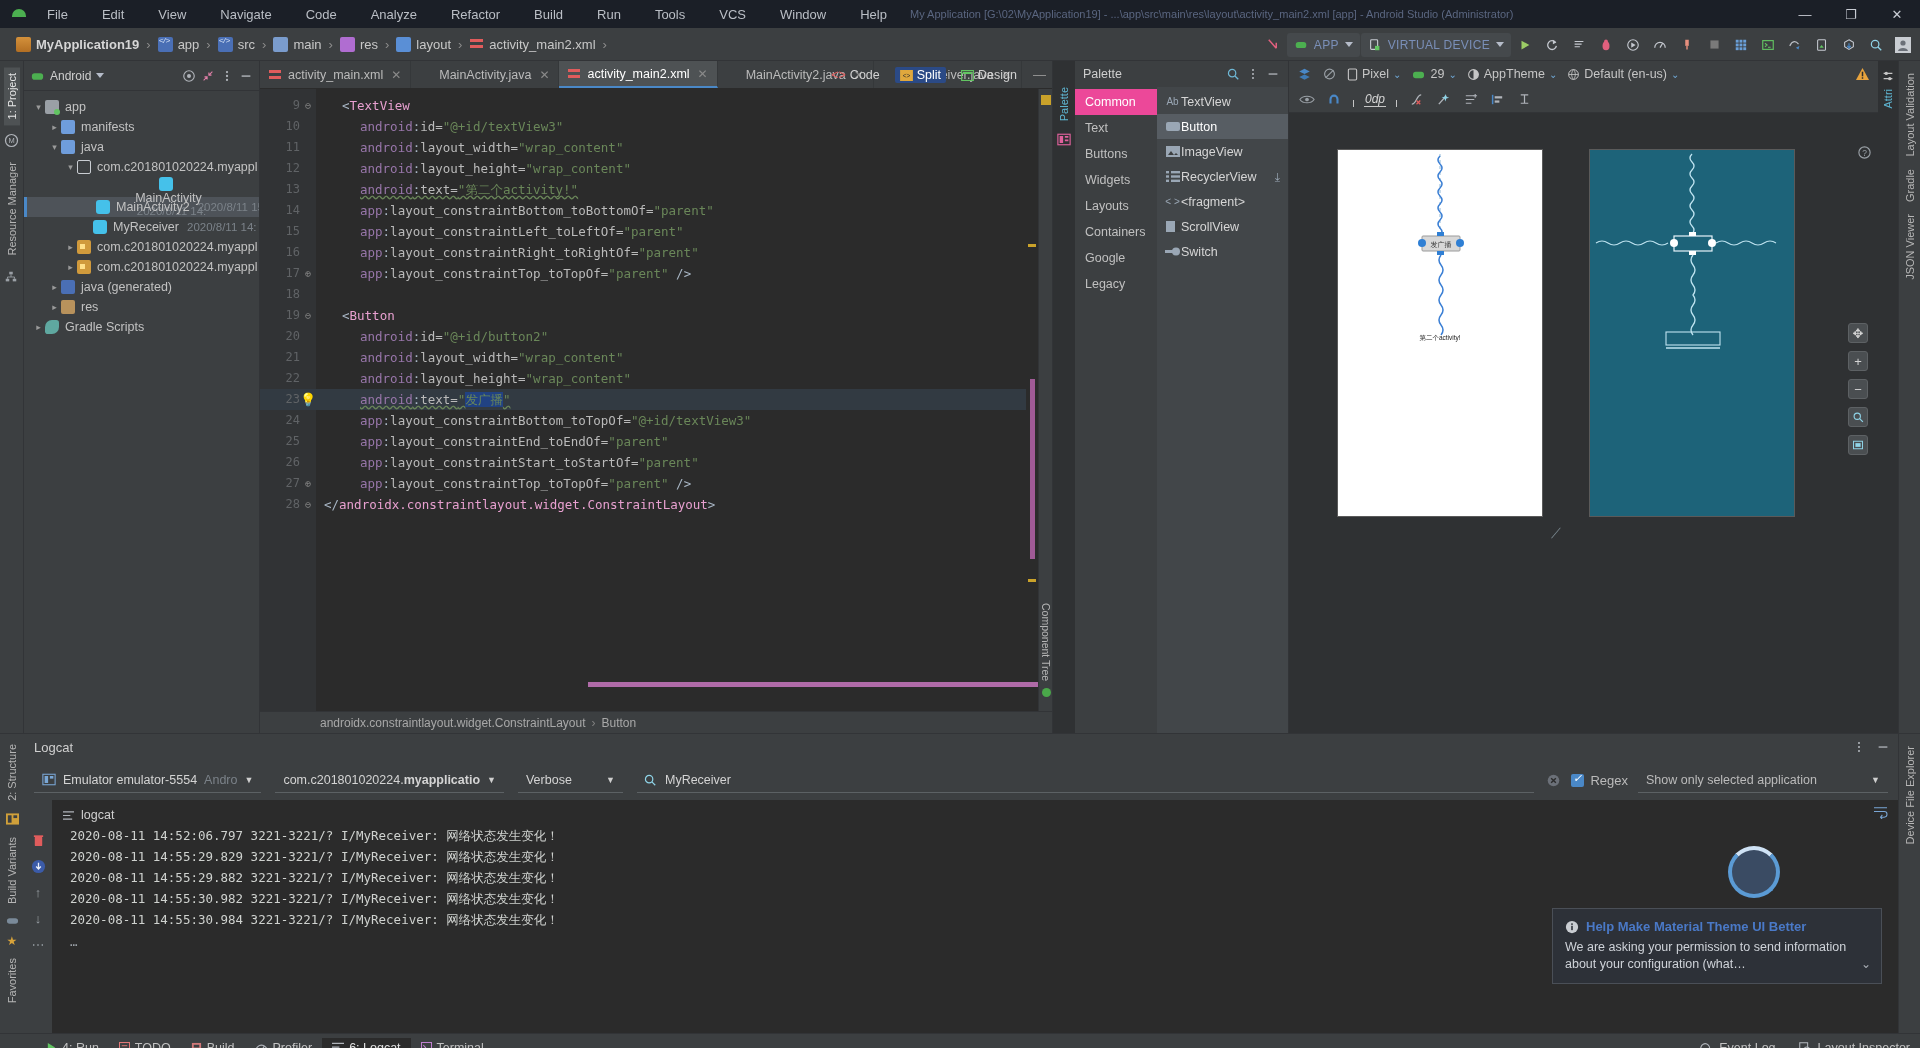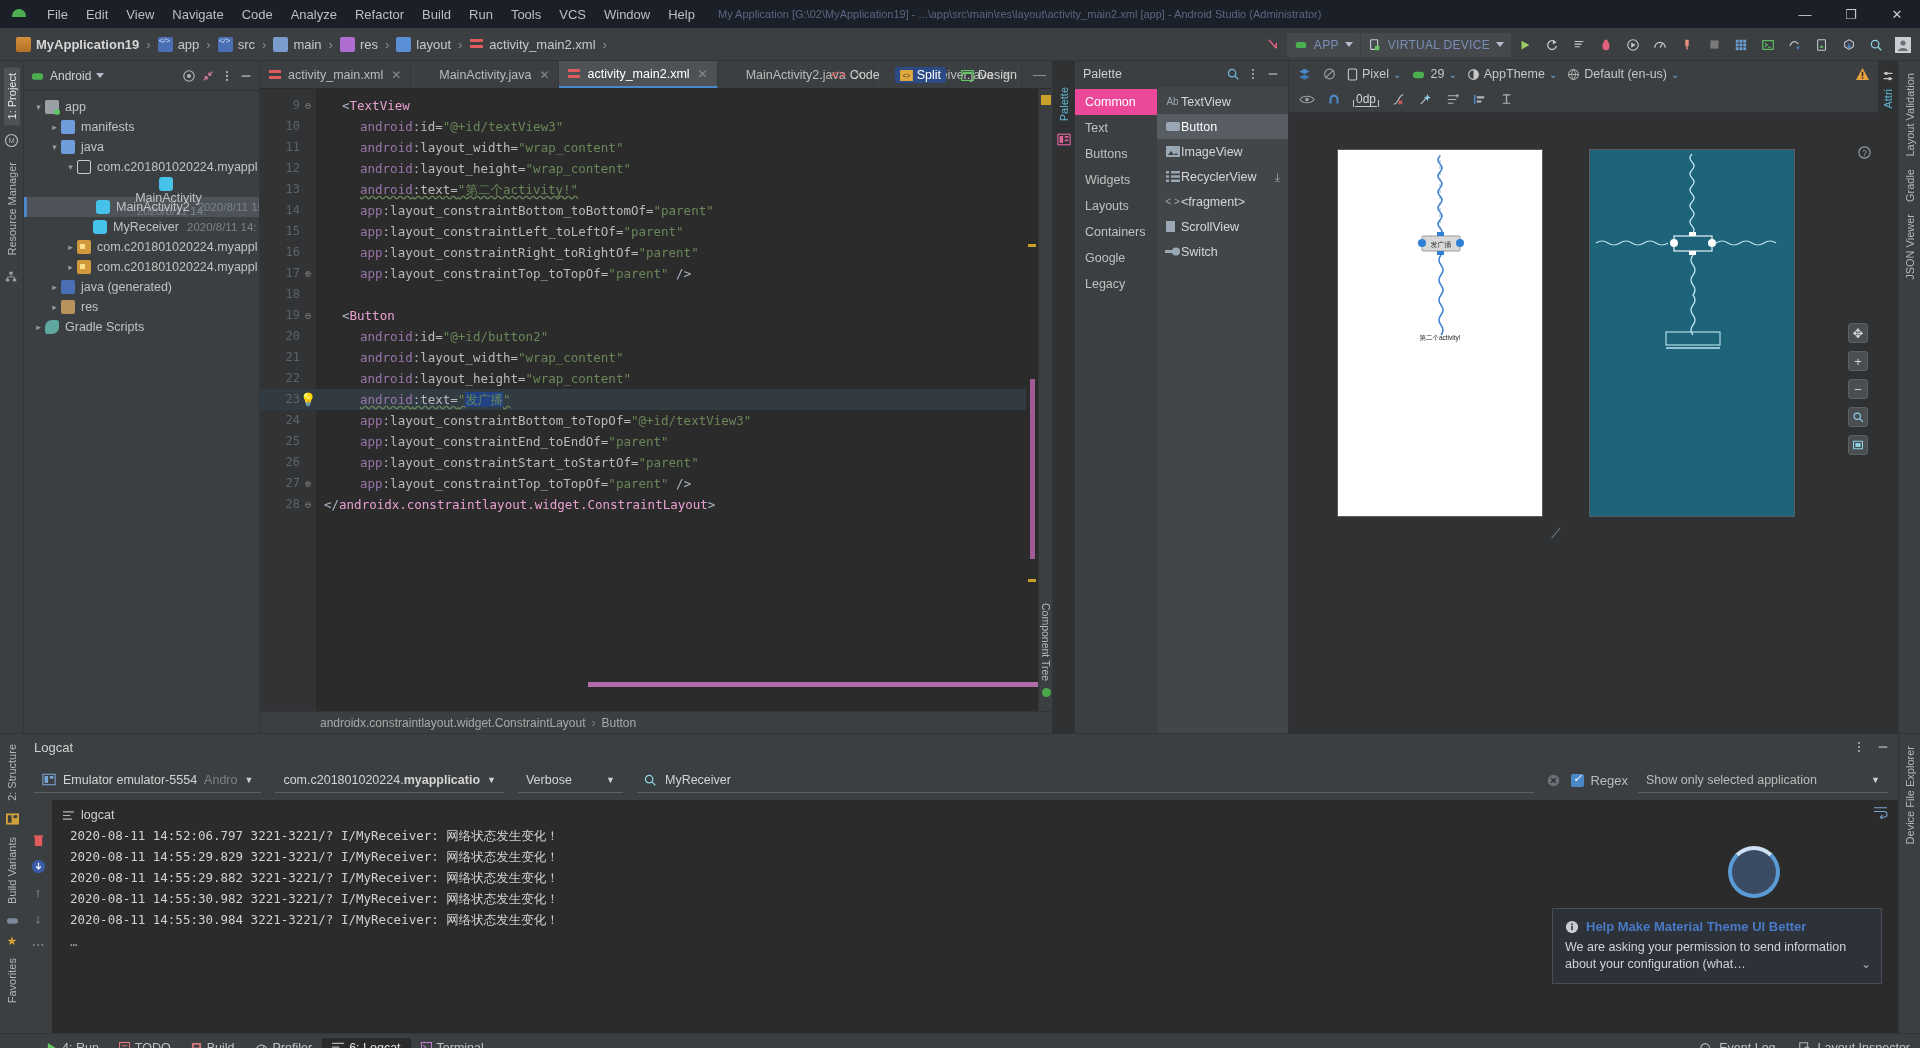--- a/index.html
+++ b/index.html
@@ -16,21 +16,21 @@
   
   .titlebar {
     height:28px; background:#1b1f27; display:flex; align-items:center;
     padding:0 6px; position:relative;
   }
   .andr-logo { width:20px; height:16px; margin:0 8px 0 4px; position:relative; }
   .andr-logo:before{
     content:""; position:absolute; left:2px; top:3px; width:14px; height:8px;
     border-radius:7px 7px 0 0; background:#4caf50;
   }
-  .menu { display:flex; gap:0px; align-items:center; }
+  .menu { display:flex; gap:16px; align-items:center; }
   .menu-item { padding:3px 9px; color:#bbbfc6; font-size:13px; white-space:nowrap; cursor:default;}
   .win-title { margin-left:14px; color:#5a6680; font-size:11px; white-space:nowrap; }
   .win-btns { position:absolute; right:0; top:0; height:28px; display:flex; }
   .win-btn { width:46px; height:28px; display:flex; align-items:center; justify-content:center; color:#c8ccd4; font-size:13px;}
 
   
   .navbar {
     height:33px; background:#3c3f41; display:flex; align-items:center;
     padding-left:12px; border-bottom:1px solid #323437; position:relative;
   }
@@ -759,21 +759,21 @@
           </div>
         </div>
         <div class="dt-row2">
           <svg width="16" height="13" viewBox="0 0 18 14">
               <path d="M1 7 C4 2 14 2 17 7 C14 12 4 12 1 7 Z" fill="none" stroke="#9aa0a6" stroke-width="1.2"></path>
               <circle cx="9" cy="7" r="2.1" fill="#9aa0a6"></circle>
             </svg>
           <svg width="14" height="14" viewBox="0 0 16 16">
               <path d="M4 12 V7 A4 4 0 0 1 12 7 V12" fill="none" stroke="#4a88c7" stroke-width="2.4"></path>
             </svg>
-          <span style="display:flex;align-items:flex-end;gap:1px;">
+          <span style="display:flex;align-items:flex-end;gap:10px;font-style:italic;">
             <span style="border-left:1px solid #c6c6c6;height:7px;"></span>
             <span style="color:#d6d6d6;font-size:12px;border-bottom:1px solid #c6c6c6;padding:0 1px;">0dp</span>
             <span style="border-right:1px solid #c6c6c6;height:7px;"></span>
           </span>
           <svg width="15" height="15" viewBox="0 0 16 16">
               <path d="M3 13 C8 13 8 3 13 3" stroke="#b0b4ba" stroke-width="1.4" fill="none"></path>
               <path d="M8 9 L12 13 M12 9 L8 13" stroke="#e05c5c" stroke-width="1.4"></path>
             </svg>
           <svg width="15" height="15" viewBox="0 0 16 16">
               <path d="M3 13 L11 4" stroke="#b0b4ba" stroke-width="1.4"></path>

